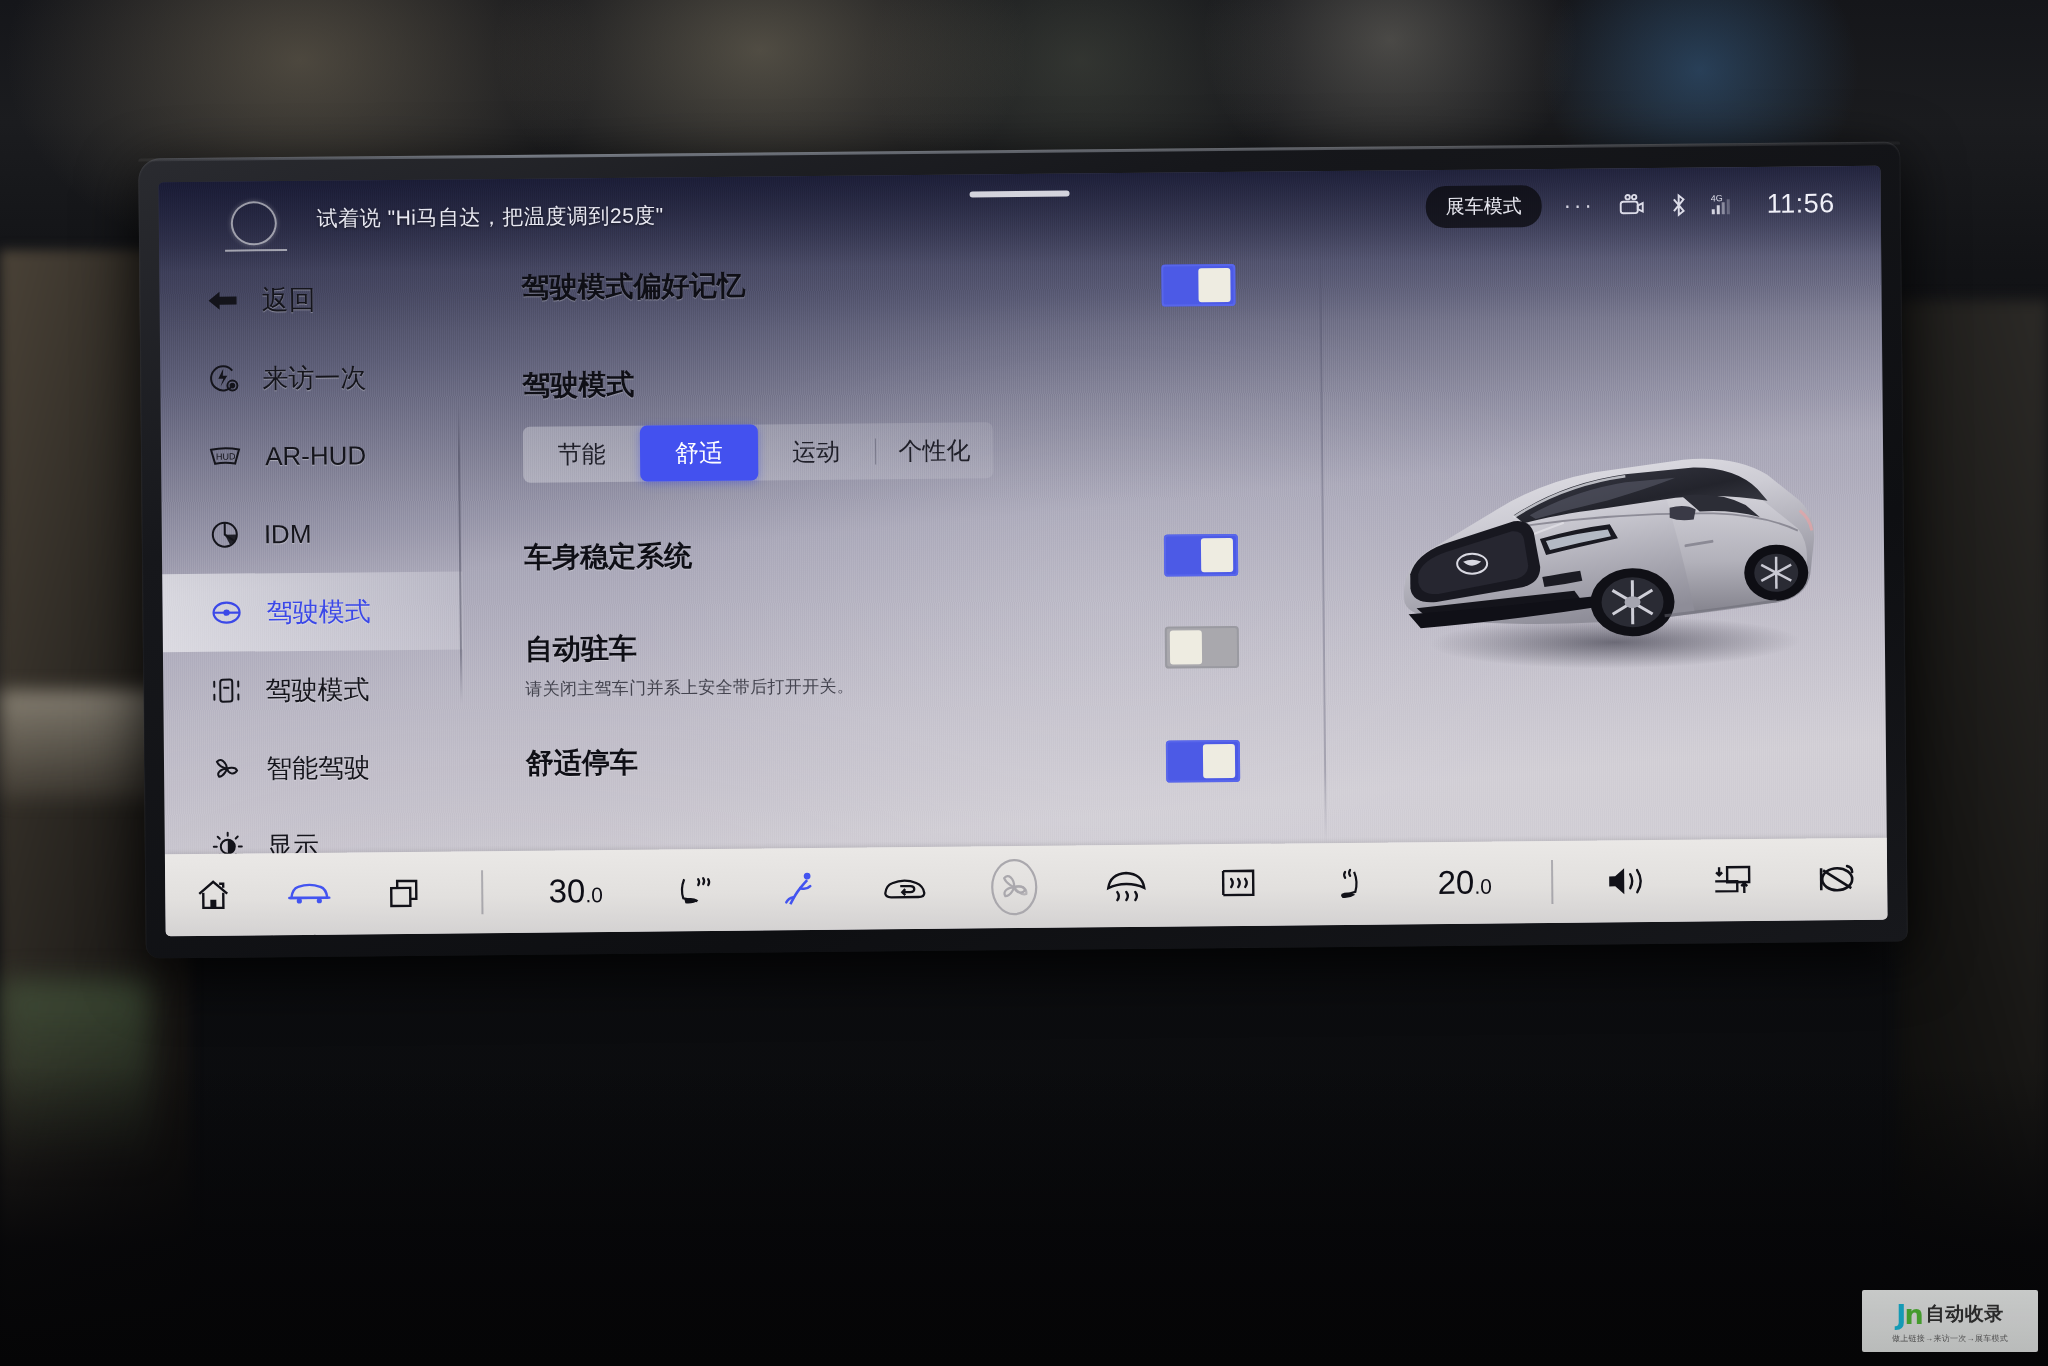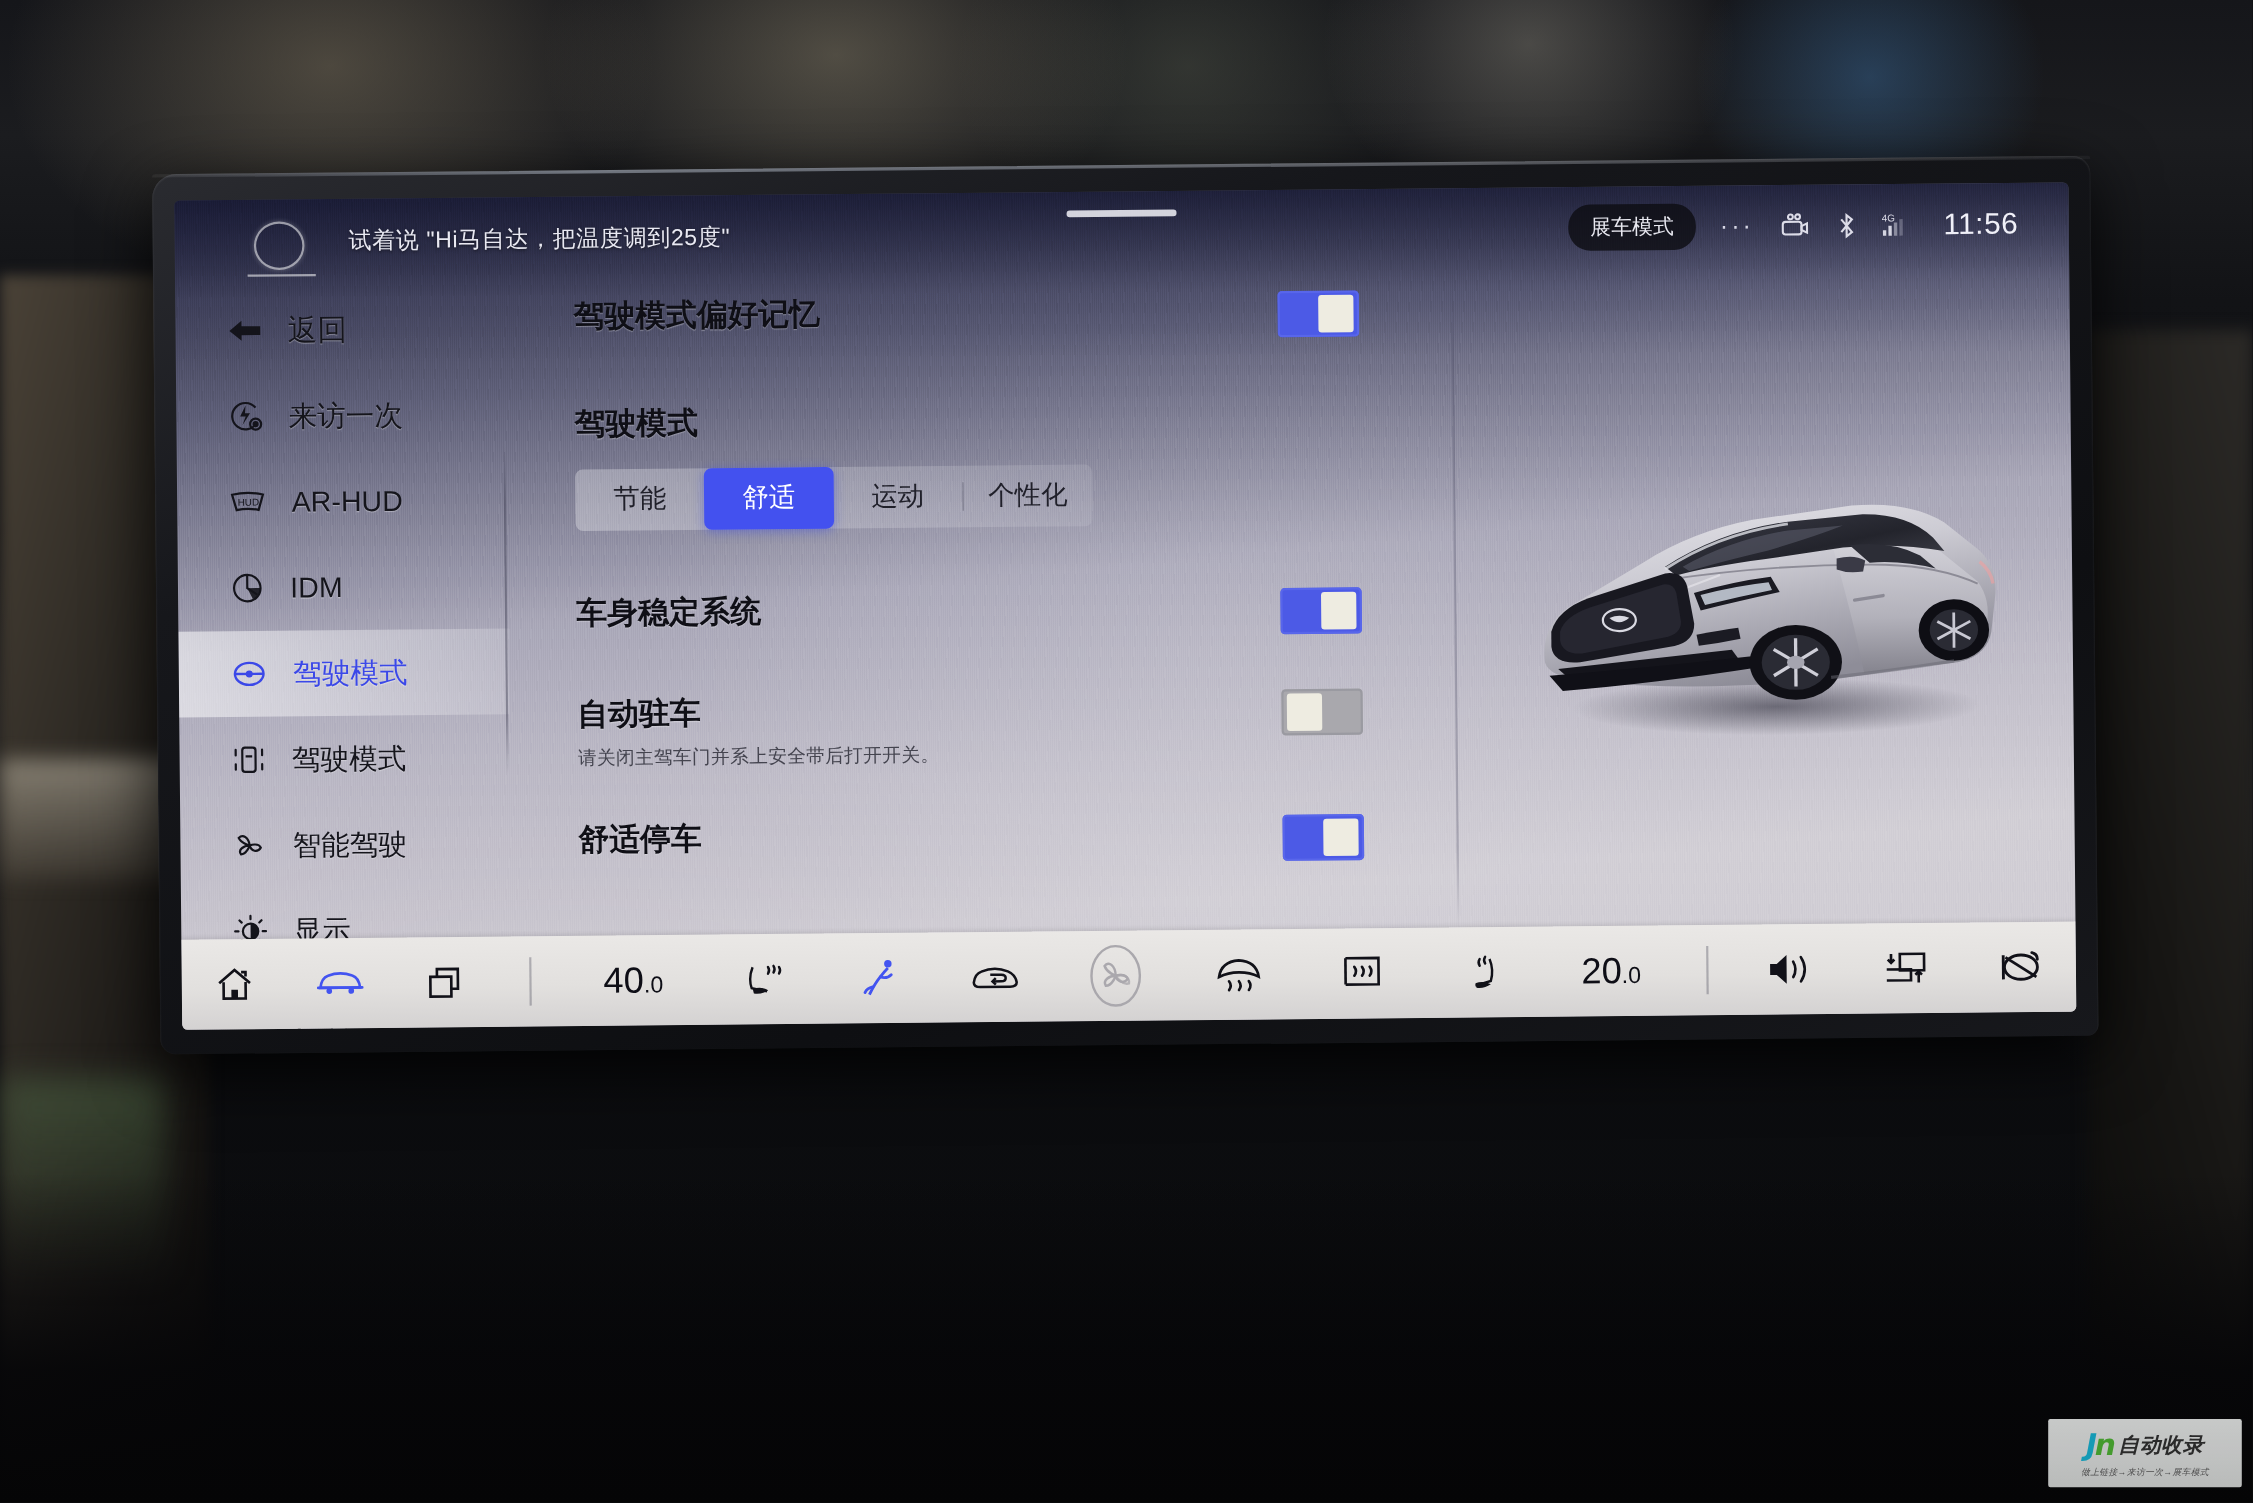--- a/index.html
+++ b/index.html
@@ -204,21 +204,20 @@
   .bTemp .dec { font-size:21px; }
 
   
   #watermark {
     position:absolute; right:10px; bottom:14px; z-index:20;
     width:176px; height:62px;
     background: linear-gradient(180deg, #d8dad9, #c9cbca);
     border-radius:2px;
     display:flex; flex-direction:column; align-items:center; justify-content:center;
     opacity:.92;
-    font-style:italic;
   }
   #wmTop { display:flex; align-items:center; gap:4px; }
   #wmMark { font-size:27px; font-weight:700; color:#17a7c4; letter-spacing:-2px; font-family:"DejaVu Sans", sans-serif; }
   #wmMark .g { color:#4aa832; }
   #wmText { font-size:19px; font-weight:700; color:#2e2e2e; letter-spacing:.5px; }
   #wmSub { font-size:8px; color:#555; letter-spacing:.3px; margin-top:3px; }
 </style>
 </head>
 <body>
 
@@ -520,21 +519,21 @@
         <div class="bIcon" style="width:96px">
           <svg width="38" height="36" viewBox="0 0 38 36" fill="none" stroke="currentColor" stroke-width="2.4">
             <rect x="5" y="13" width="19" height="18"></rect>
             <path d="M11 13 L11 6 L30 6 L30 24 L24 24"></path>
           </svg>
         </div>
 
         <div class="bSep" style="margin:0 28px"></div>
 
         <div class="bTemp" style="width:130px; text-align:center">
-          <span>40</span><span class="dec">.0</span>
+          <span>30</span><span class="dec">.0</span>
         </div>
 
         <div class="bIcon" style="width:106px">
           <svg width="44" height="38" viewBox="0 0 44 38" fill="none" stroke="currentColor" stroke-width="2.2">
             <path d="M13 8 Q9 18 12 27 L26 30"></path>
             <path d="M13 28 Q20 25 27 29 Q22 33 14 32 Z" fill="currentColor" stroke="none"></path>
             <path d="M27 8 q2 3 0 6 M32 7 q2 3 0 6 M37 8 q2 3 0 6" stroke-linecap="round"></path>
           </svg>
         </div>
 

